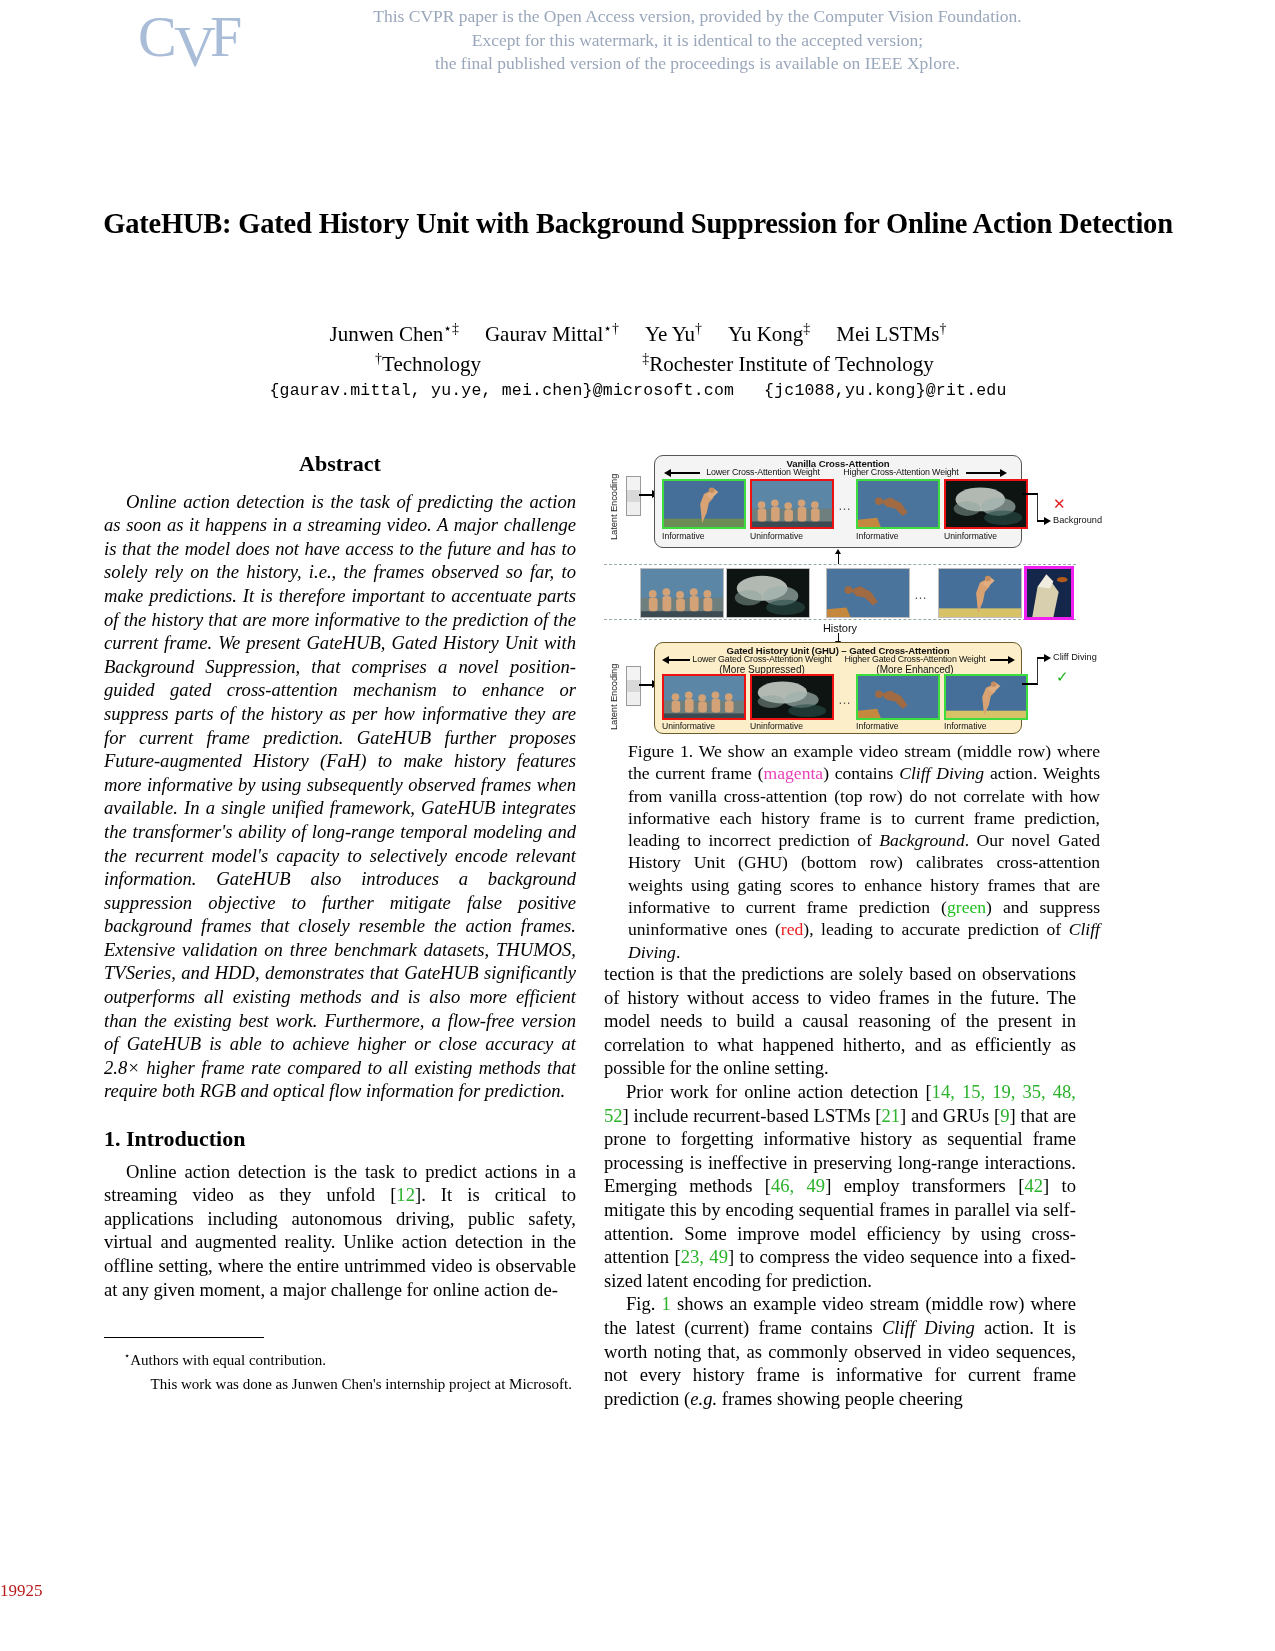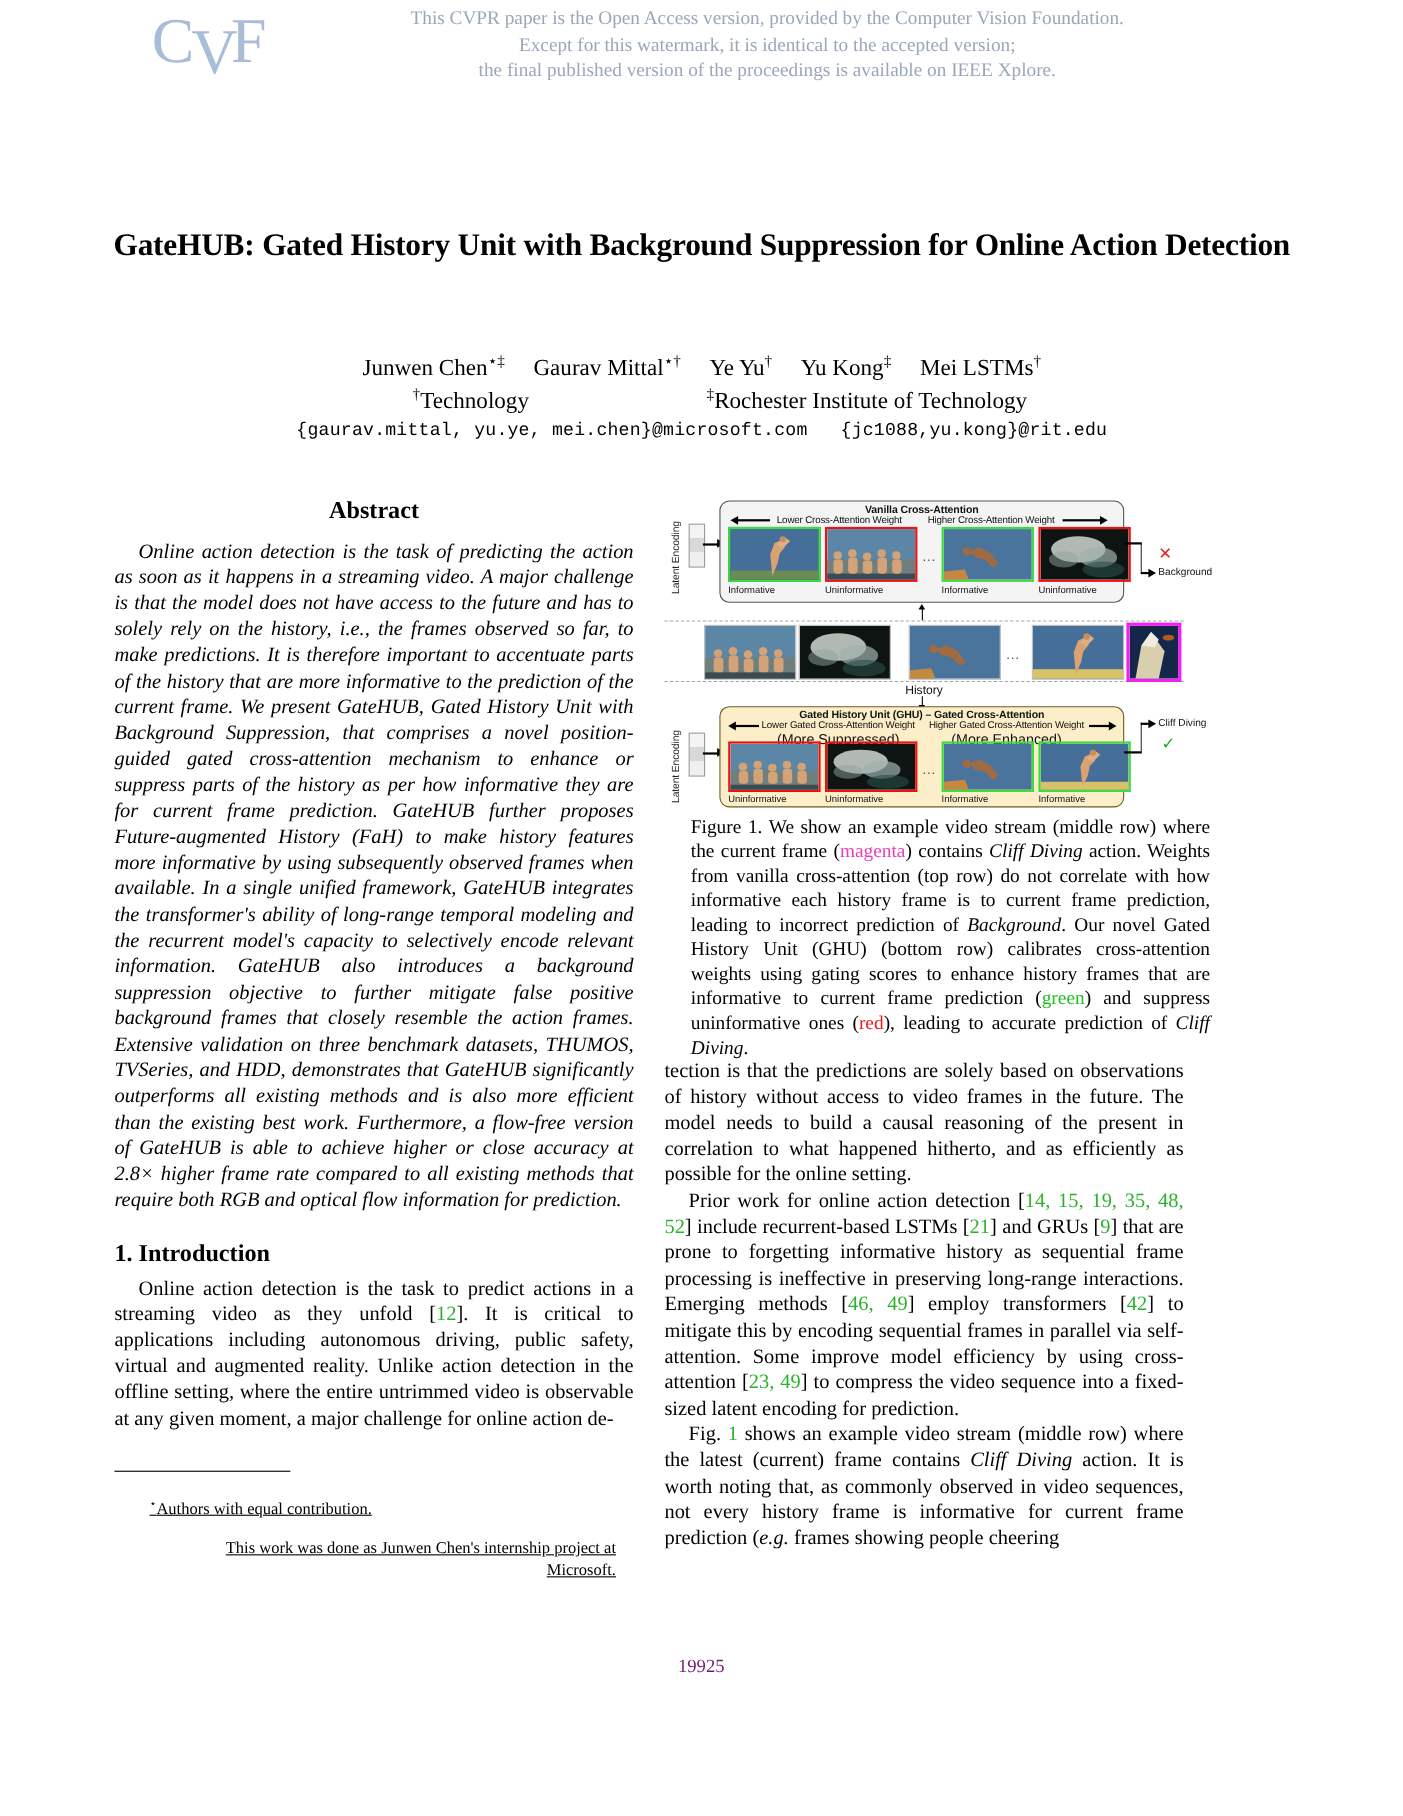--- a/index.html
+++ b/index.html
@@ -137,32 +137,31 @@
     width: 472px;
     font-size: 15px;
     line-height: 20px;
   }
   #footnote-rule {
     position: absolute;
     left: 104px; top: 1337px;
     width: 160px; height: 1px;
     background: #000;
   }
-  #footnote .fn-line { text-indent: 0; margin: 16px; text-decoration: underline; }
+  #footnote .fn-line { text-indent: 0; margin: 4px; }
   #footnote .fn-line.first { padding-left: 16px; }
   #footnote .fn-line.second { padding-left: 22px; text-align: right; }
 
   
   #page-number {
     position: absolute;
-    left: 0; top: 1505px;
+    left: 0; top: 1581px;
     width: 1275px;
-    text-align: center;
     font-size: 17px;
-    color: #701a75;
+    color: #b91c1c;
   }
 
   
   #figure {
     position: absolute;
     left: 604px; top: 452px;
     width: 472px;
     height: 282px;
   }
 
@@ -207,21 +206,21 @@
     font-family: "Liberation Sans", sans-serif;
     font-size: 8.9px;
     color: #111;
     text-align: center;
     letter-spacing: -0.15px;
     white-space: nowrap;
   }
   .sub-label {
     position: absolute;
     font-family: "Liberation Sans", sans-serif;
-    font-size: 13px;
+    font-size: 10px;
     color: #111;
     text-align: center;
     white-space: nowrap;
   }
   .frame-cap {
     position: absolute;
     font-family: "Liberation Sans", sans-serif;
     font-size: 8.6px;
     color: #111;
     text-align: left;

